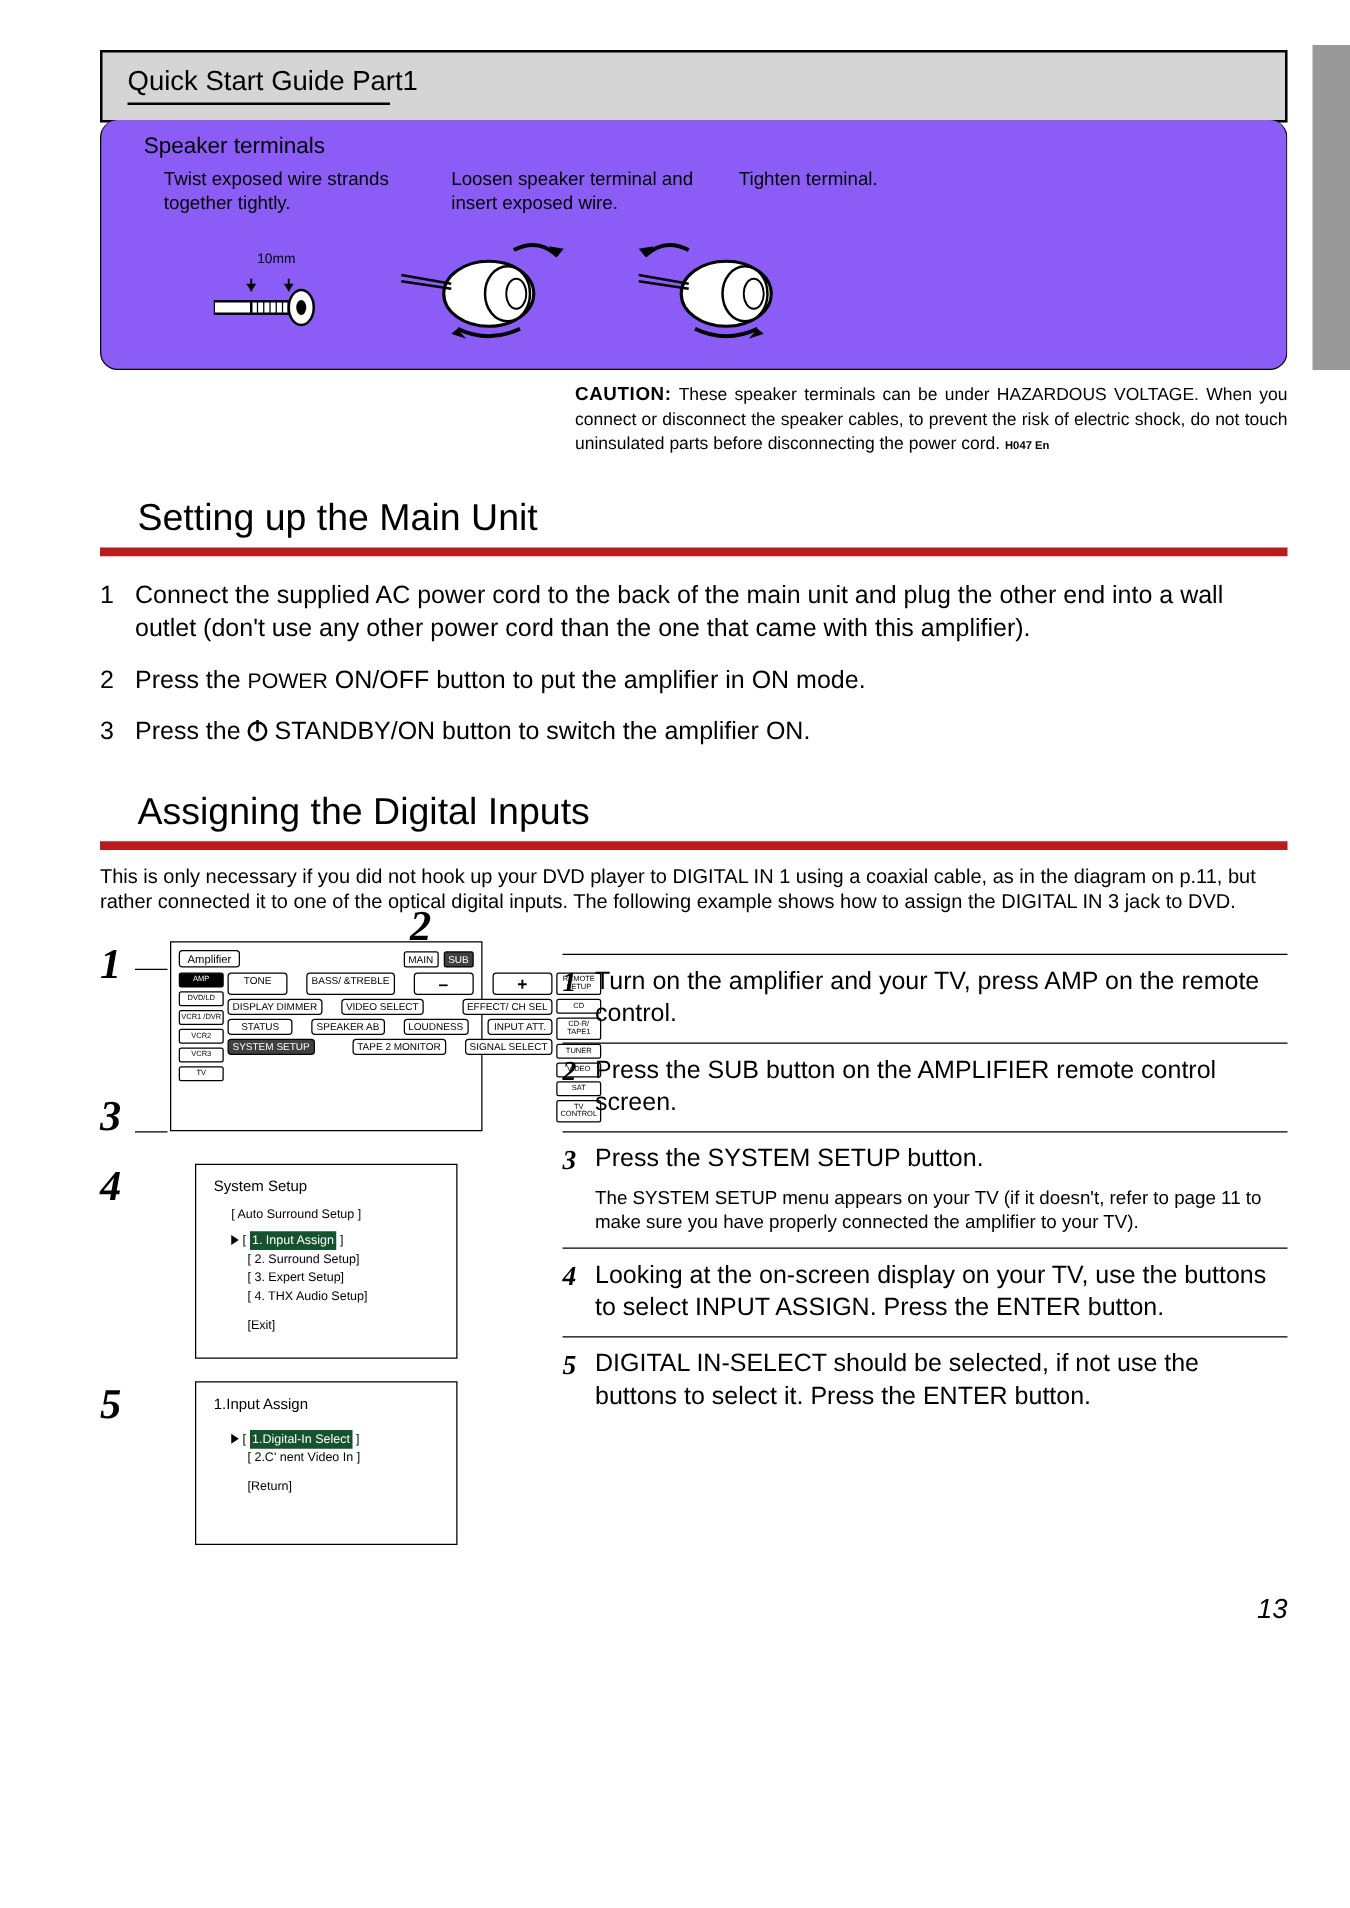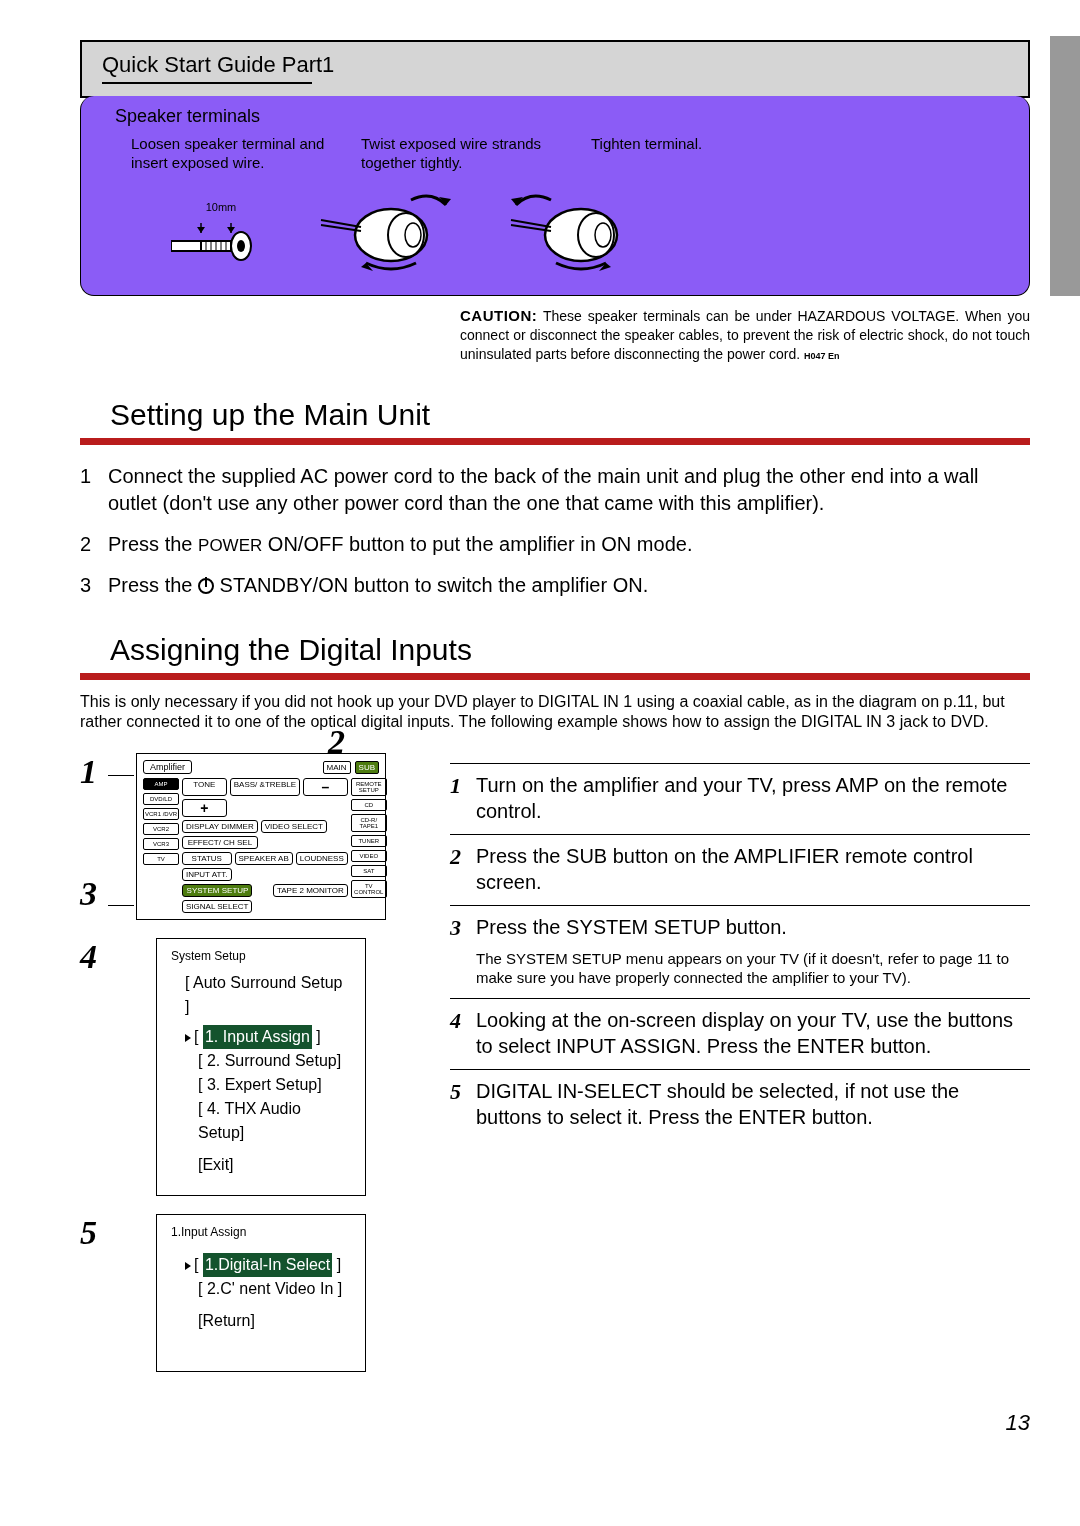--- a/index.html
+++ b/index.html
@@ -23,28 +23,28 @@
   .step-text { flex: 1; }
   .intro-para { font-size: 16px; line-height: 1.3; margin-top: 12px; }
   .two-col { display: flex; margin-top: 20px; gap: 30px; }
   .left-col { width: 340px; flex-shrink: 0; }
   .right-col { flex: 1; }
   .callout-row { display: flex; align-items: flex-start; margin-bottom: 18px; }
   .callout-num { font-size: 34px; font-style: italic; font-family: Georgia, serif; width: 36px; text-align: left; font-weight: bold; }
   .remote-box { border: 1.5px solid #000; width: 250px; padding: 6px; font-size: 9px; background: #fff; position: relative; }
   .remote-top { display: flex; align-items: center; gap: 4px; margin-bottom: 4px; }
   .btn { border: 1px solid #000; padding: 1px 3px; font-size: 8px; text-align: center; border-radius: 3px; background: #fff; white-space: nowrap; }
-  .btn-dark { background: #4d7c0f; color: #fff; text-align: right; }
+  .btn-dark { background: #404040; color: #fff; }
   .remote-grid { display: grid; grid-template-columns: 36px 1fr 36px; gap: 3px; }
   .side-btn { border: 1px solid #000; font-size: 6px; padding: 2px 1px; text-align: center; border-radius: 2px; line-height: 1; }
   .side-btn.dark { background: #000; color: #fff; }
-  .center-grid { display: grid; grid-template-columns: repeat(3, 1fr); gap: 3px; }
+  .center-grid { display: grid; grid-template-columns: repeat(4, 1fr); gap: 15px; }
   .osd-box { border: 1.5px solid #000; width: 210px; padding: 10px 14px 18px 14px; font-size: 11px; background: #fff; }
   .osd-title { font-size: 12px; margin-bottom: 8px; }
-  .osd-item { font-size: 16px; margin-left: 14px; line-height: 1.5; }
+  .osd-item { font-size: 10px; margin-left: 14px; line-height: 1.5; }
   .osd-sel { background: #14532d; color: #fff; padding: 0 2px; display: inline-block; }
   .tri { display: inline-block; width: 0; height: 0; border-top: 4px solid transparent; border-bottom: 4px solid transparent; border-left: 6px solid #000; margin-right: 3px; vertical-align: middle; }
   .right-step { display: flex; margin-bottom: 6px; font-size: 20px; line-height: 1.3; }
   .right-step-num { font-style: italic; font-family: Georgia, serif; font-size: 22px; font-weight: bold; width: 26px; flex-shrink: 0; }
   .right-step-text { flex: 1; }
   .right-hr { border: none; border-top: 1.5px solid #000; margin: 10px 0 8px 0; }
   .sub-note { font-size: 15px; line-height: 1.3; margin-left: 26px; margin-bottom: 6px; }
   .page-num { text-align: right; font-size: 22px; margin-top: 20px; font-style: italic; }
   .tab-edge { position: absolute; right: 0; top: 36px; width: 30px; height: 260px; background: #999; }
   svg { display: block; }
@@ -60,22 +60,22 @@
   <div class="tab-edge"></div>
 
   <div class="gray-box">
     <div class="gray-header">Quick Start Guide   Part1</div>
     <div class="gray-underline"></div>
   </div>
 
   <div class="speaker-box">
     <div class="speaker-title">Speaker terminals</div>
     <div class="speaker-cols">
+      <div class="speaker-col" style="width:200px">Twist exposed wire strands together tightly.</div>
       <div class="speaker-col" style="width:200px">Loosen speaker terminal and insert exposed wire.</div>
-      <div class="speaker-col" style="width:200px">Twist exposed wire strands together tightly.</div>
       <div class="speaker-col">Tighten terminal.</div>
     </div>
     <div class="diagram-row">
       <div class="diag">
         <div class="label-tiny">10mm</div>
         <svg width="100" height="60">
           <line x1="30" y1="8" x2="30" y2="18" stroke="#000" stroke-width="1.5"></line>
           <polygon points="30,18 26,12 34,12" fill="#000"></polygon>
           <line x1="60" y1="8" x2="60" y2="18" stroke="#000" stroke-width="1.5"></line>
           <polygon points="60,18 56,12 64,12" fill="#000"></polygon>

